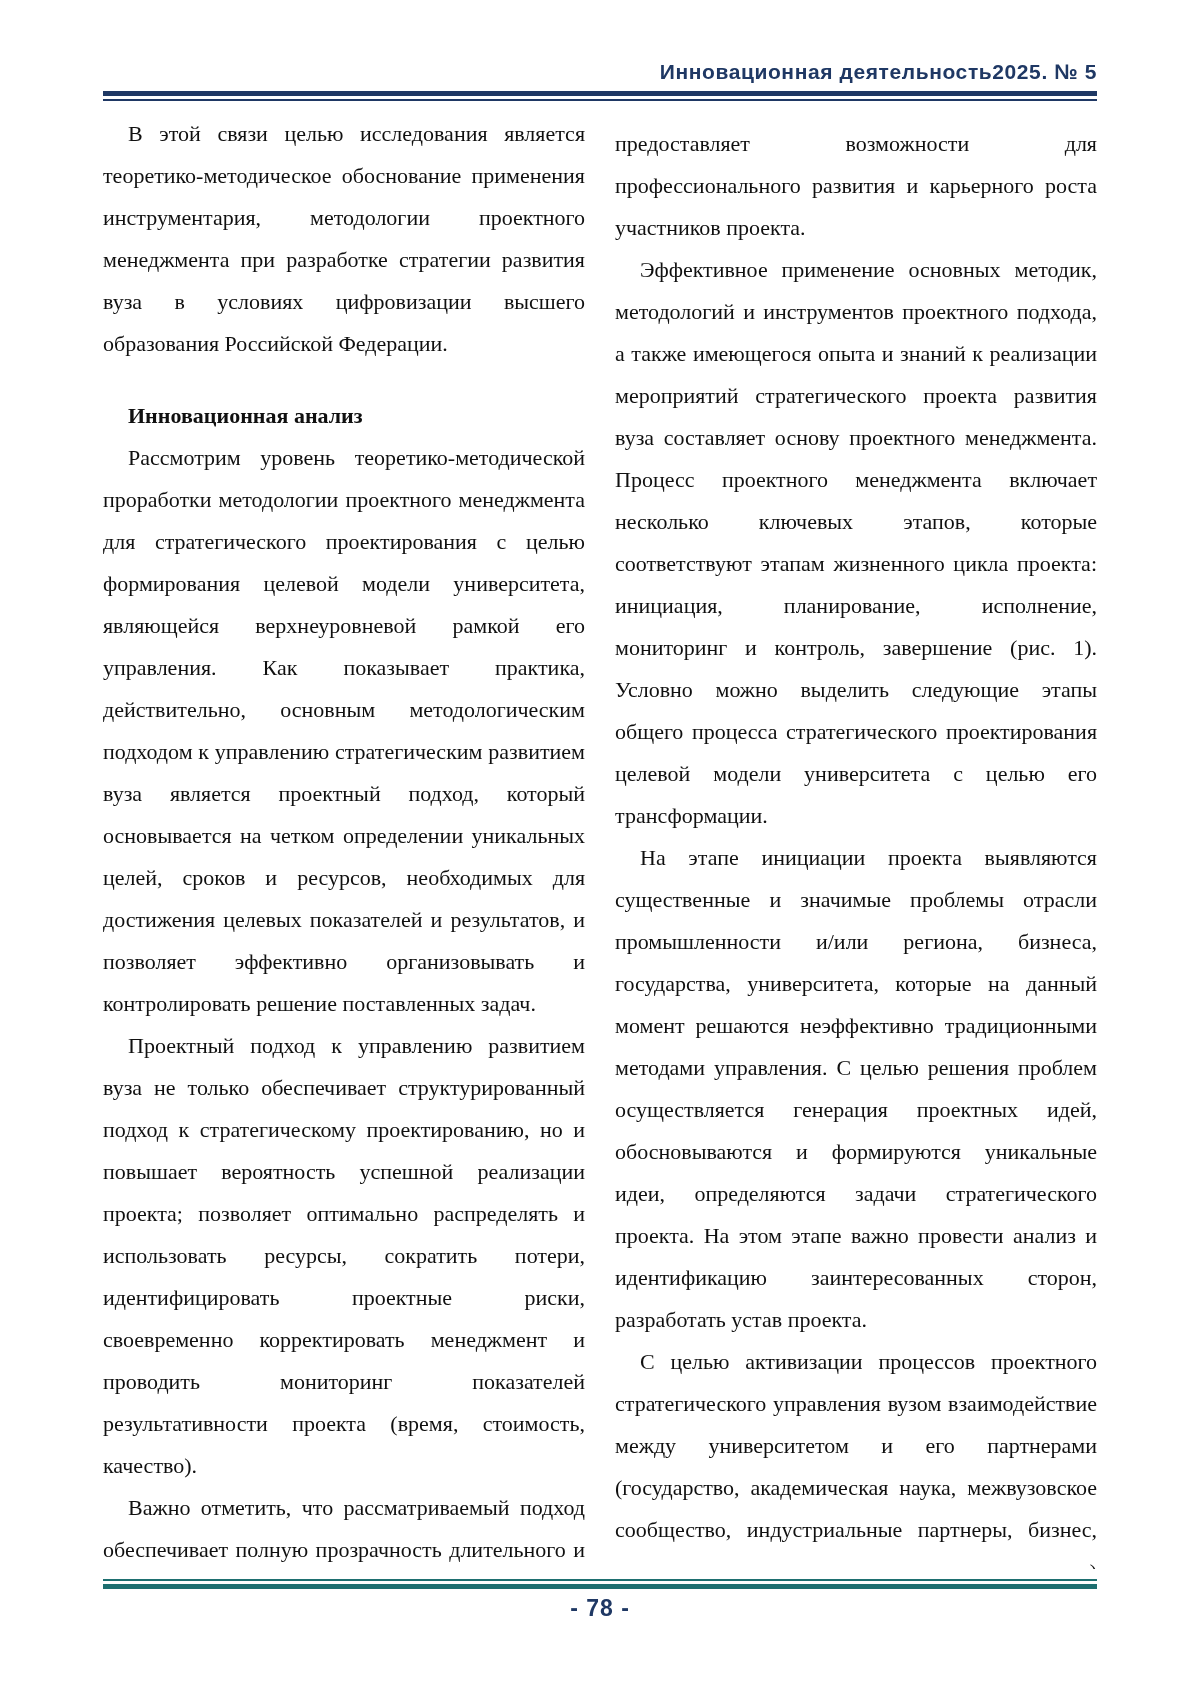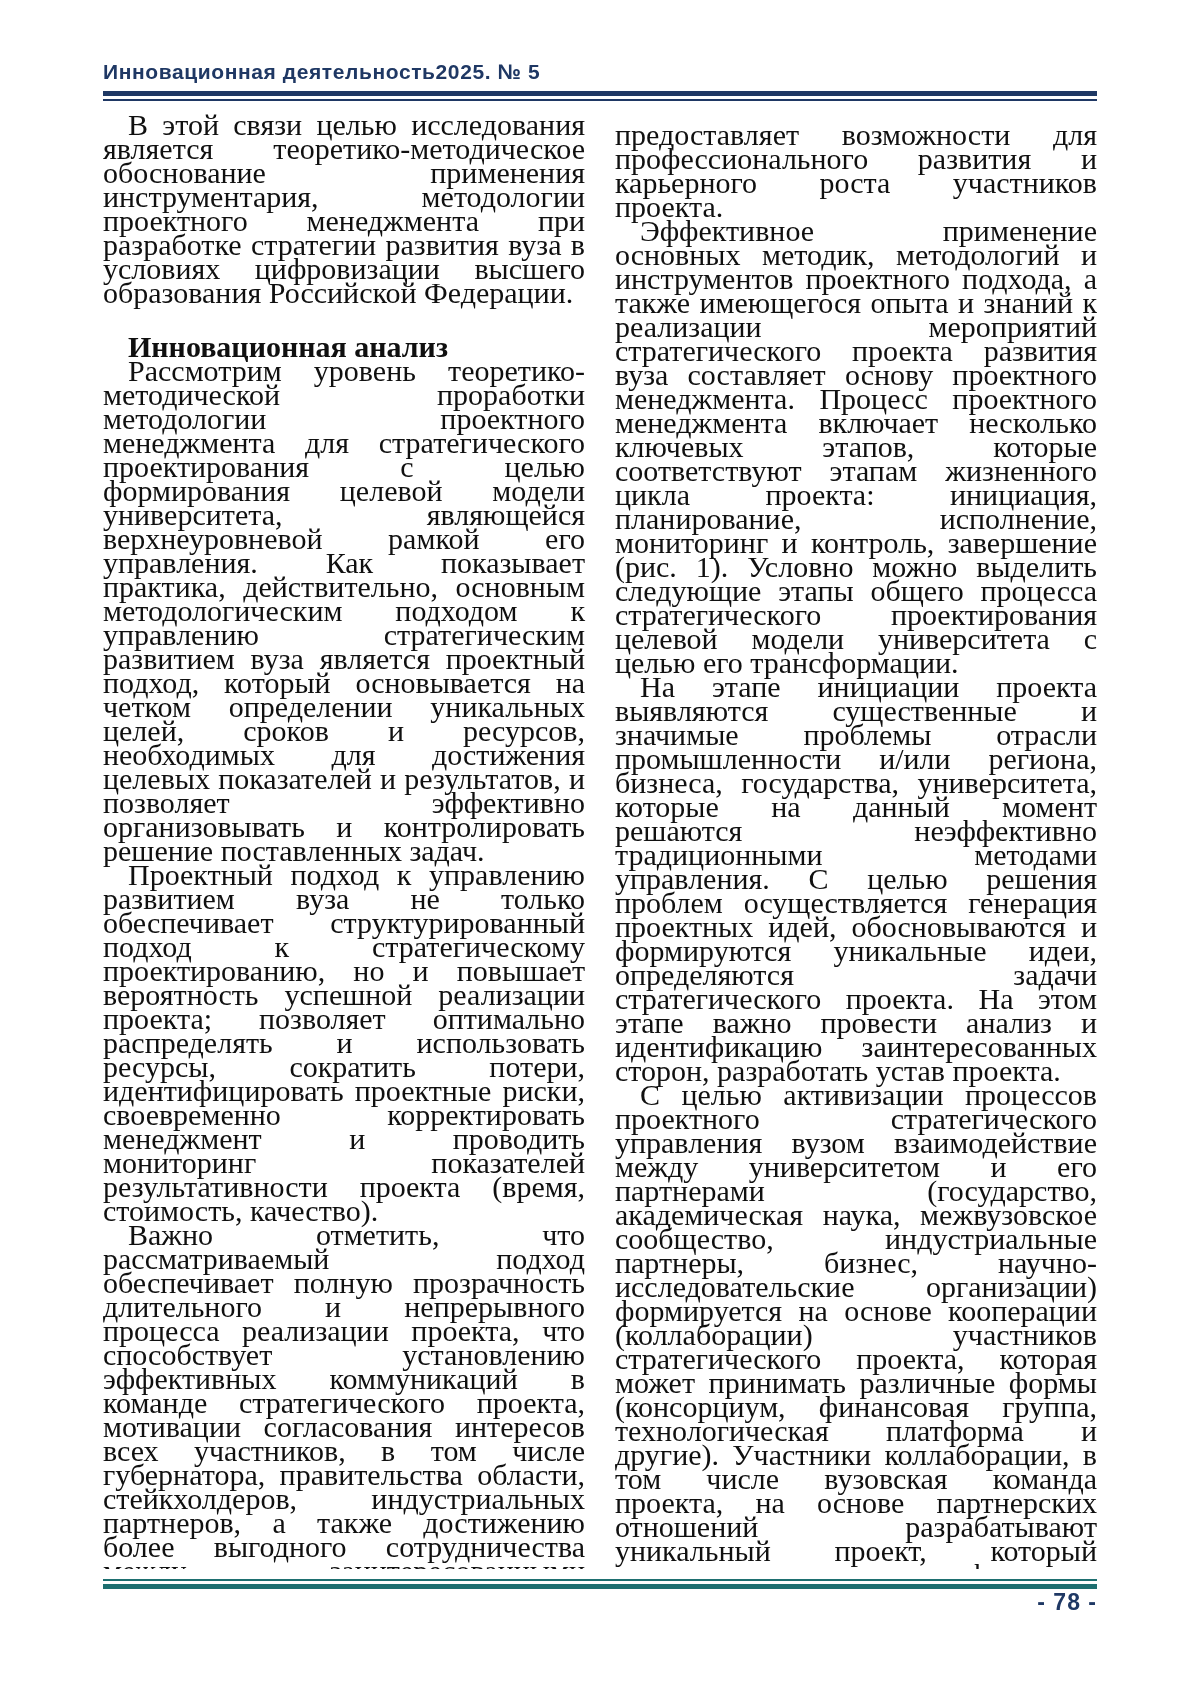--- a/index.html
+++ b/index.html
@@ -17,21 +17,21 @@
   .page {
     position: absolute;
     left: 103px;
     right: 103px;
     top: 0;
   }
   
   .header {
     padding-top: 60px;
     display: flex;
-    justify-content: flex-start;
+    justify-content: flex-end;
     align-items: baseline;
     font-family: "Liberation Sans", sans-serif;
     font-weight: bold;
     font-size: 21px;
     letter-spacing: 0.6px;
     color: #1f3864;
   }
   .rule { width: 100%; }
   .rule.navy { background: #1f3864; }
   .rule.teal { background: #1e6f70; }
@@ -46,41 +46,42 @@
     gap: 30px;
     height: 1456px;
     overflow: hidden;
   }
   .column {
     flex: 1 1 0;
     min-width: 0;
   }
   .column p {
     margin: 0;
-    font-size: 30px;
-    line-height: 24px;
+    font-size: 22px;
+    line-height: 42px;
     color: #101010;
     text-align: justify;
     text-indent: 25px;
     hyphens: none;
   }
   .column p.heading {
     font-weight: bold;
     margin-top: 29.6px;
   }
   
   .footer {
     position: absolute;
     left: 103px;
     right: 103px;
     top: 1579px;
   }
   .footer-rule-thin { margin-bottom: 3px; }
   .page-number {
-    text-align: right;
+    margin-top: 6px;
+    text-align: center;
     font-family: "Liberation Sans", sans-serif;
     font-weight: bold;
     font-size: 23px;
     letter-spacing: 1px;
     color: #1f3864;
   }
 </style>
 </head>
 <body>
 

